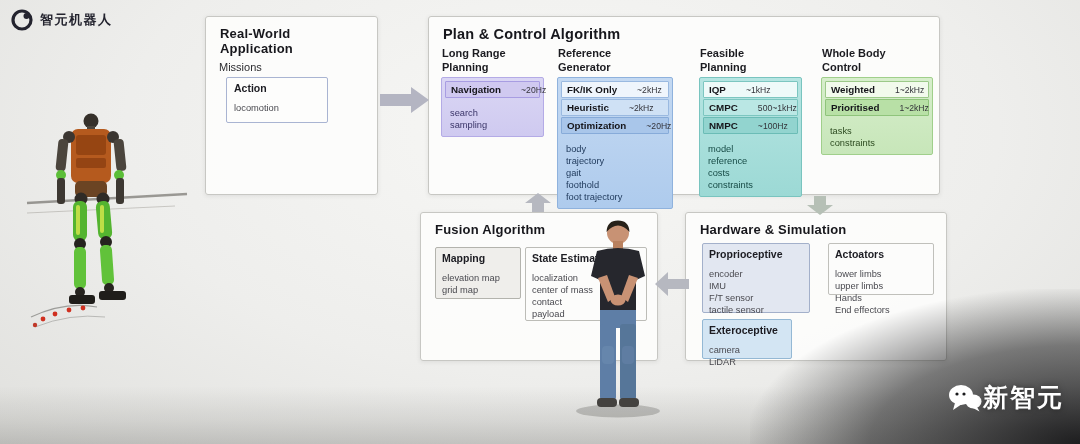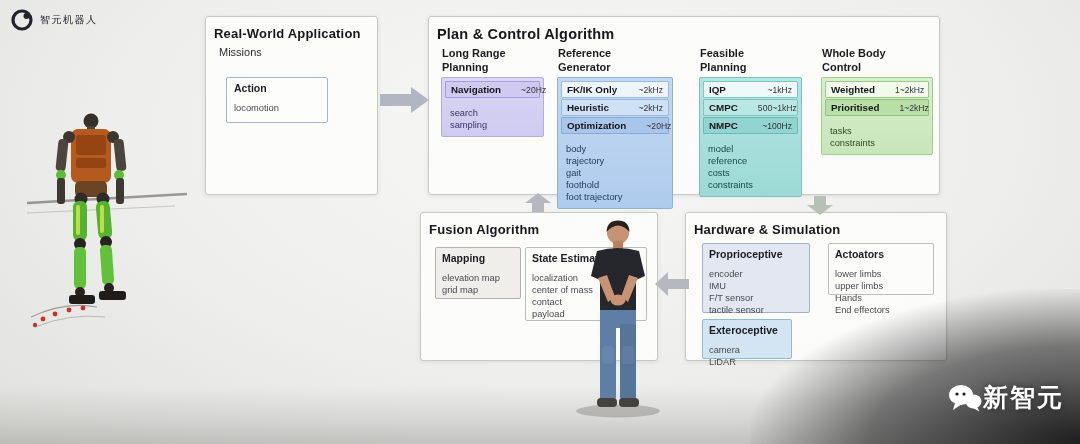--- a/index.html
+++ b/index.html
@@ -4,46 +4,46 @@
 <style>
   *{margin:0;padding:0;box-sizing:border-box}
   html,body{width:1080px;height:444px}
   body{font-family:"Liberation Sans",sans-serif;overflow:hidden;background:#e8e8e5}
   #stage{position:relative;width:1080px;height:444px;overflow:hidden;
     background:radial-gradient(ellipse at 52% 30%, #f7f7f5 0%, #eeeeec 55%, #e0e0dd 100%)}
   .floor{position:absolute;left:0;right:0;bottom:0;height:58px;
     background:linear-gradient(to bottom, rgba(90,90,85,0) 0%, rgba(90,90,85,0.14) 60%, rgba(70,70,66,0.24) 100%)}
   
   .brand{position:absolute;left:10px;top:8px;display:flex;align-items:center;gap:6px;z-index:5}
-  .brand-text{font-size:10px;font-weight:normal;color:#23232e;letter-spacing:1.5px}
+  .brand-text{font-size:13px;font-weight:bold;color:#23232e;letter-spacing:1.5px}
   
   .box{position:absolute;background:rgba(252,252,251,0.95);border:1px solid #c7c7c3;border-radius:3px;
     box-shadow:0 1px 4px rgba(60,60,60,0.10);z-index:2}
-  .box-title{font-weight:bold;color:#17171c;font-size:13px;padding:9px 8px 3px;letter-spacing:0.2px}
+  .box-title{font-weight:bold;color:#17171c;font-size:13px;padding:9px 14px 3px;letter-spacing:0.2px}
   .box-title.big{font-size:14.5px}
   .items{font-size:9.3px;color:#4a4a50;line-height:1.3;white-space:pre-line;margin-top:8px}
   .blk-label{font-size:10.5px;font-weight:bold;color:#1c1c22}
   
   .rw{left:205px;top:16px;width:173px;height:179px}
   .rw-sub{font-size:11px;color:#2c2c30;padding:2px 13px}
   .action-box{position:absolute;left:20px;top:60px;width:102px;height:46px;background:#fdfdfc;
     border:1px solid #a9b4d2;border-radius:2px;padding:4px 7px}
   
   .plan{left:428px;top:16px;width:512px;height:179px}
   .col-header{position:absolute;font-size:11px;font-weight:bold;color:#1b1b20;line-height:1.25}
   .h1{left:13px;top:30px;width:84px}
   .h2{left:129px;top:30px;width:90px}
   .h3{left:271px;top:30px;width:74px}
   .h4{left:393px;top:30px;width:92px}
   .panel{position:absolute;border-radius:2px;padding:2px}
   .p1{left:12px;top:60px;width:103px;background:linear-gradient(#dad6f4,#cfcaf0);border:1px solid #b4abe6}
   .p2{left:128px;top:60px;width:116px;background:linear-gradient(#c4d9f2,#aecbed);border:1px solid #8fb2dd}
   .p3{left:270px;top:60px;width:103px;background:linear-gradient(#b6e5e2,#9cd9d5);border:1px solid #79c4bf}
   .p4{left:392px;top:60px;width:112px;background:linear-gradient(#d7eecc,#c7e6b9);border:1px solid #a0cf8b}
-  .strip{display:flex;justify-content:space-between;align-items:baseline;padding:2px 5px;margin:1px;border-radius:1px;border:1px solid transparent}
+  .strip{display:flex;justify-content:flex-start;align-items:baseline;padding:2px 5px;margin:1px;border-radius:1px;border:1px solid transparent}
   .s-label{font-size:9.8px;font-weight:bold;color:#15151a;white-space:nowrap}
   .s-rate{font-size:8.6px;color:#33333a;margin-left:20px;white-space:nowrap}
   .strip.w1{background:#d0c9f0;border-color:#a89de2}
   .strip.w2{background:#eff5fc;border-color:#9ab9e0}
   .strip.t2{background:#cfe1f5;border-color:#9ab9e0}
   .strip.d2{background:#a9c6ea;border-color:#87abd9}
   .strip.w3{background:#eefaf9;border-color:#7cc6c0}
   .strip.t3{background:#bae7e4;border-color:#7cc6c0}
   .strip.d3{background:#92d4cf;border-color:#6bbcb6}
   .strip.w4{background:#f2faec;border-color:#9cc989}

